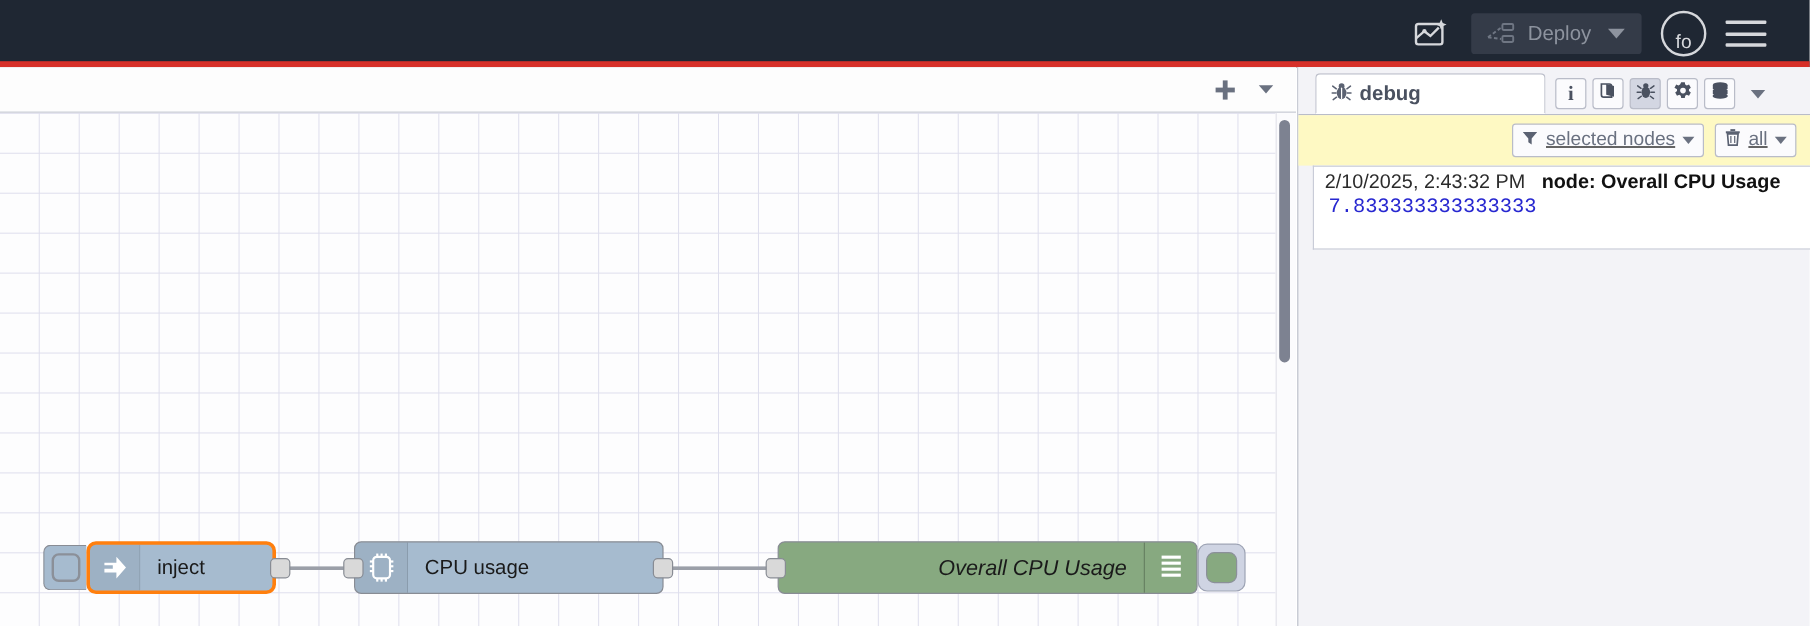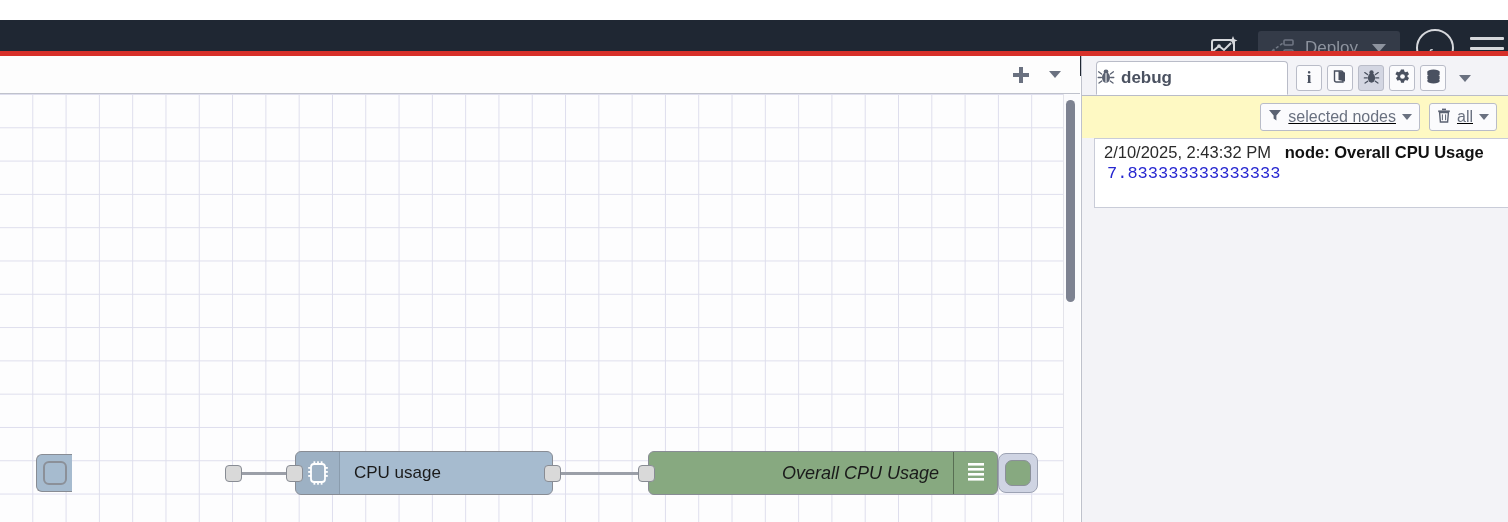--- a/index.html
+++ b/index.html
@@ -10,22 +10,21 @@
     font-family: "Liberation Sans", sans-serif;
     background: #fff;
   }
 
   
   #header {
     position: absolute; left: 0; top: 0;
     width: 1508px; height: 56px;
     background: #1f2733;
     display: flex; align-items: center; justify-content: flex-end;
-    padding-right: 4px;
-    margin-top: 20px;
+    padding-right: 36px;
   }
   #header-red-strip {
     position: absolute; left: 0; top: 51px;
     width: 1508px; height: 5px;
     background: #d73029;
   }
   .hdr-icon-btn {
     width: 40px; height: 40px;
     display: flex; align-items: center; justify-content: center;
     cursor: pointer;
@@ -226,21 +225,21 @@
     background: #f3f3f7;
   }
   #debug-tab {
     margin-left: 14px;
     width: 192px; height: 34px;
     background: #fff;
     border: 1px solid #b9bcc8;
     border-bottom: 1px solid #fff;
     border-radius: 4px 4px 0 0;
     display: flex; align-items: center;
-    padding-left: 0; gap: 6px;
+    padding-left: 12px; gap: 6px;
     cursor: pointer;
   }
   #debug-tab-label {
     font-size: 17px; font-weight: bold; color: #4a5160;
   }
   #sidebar-tab-icons {
     display: flex; align-items: center; gap: 5px;
     margin-left: 8px; padding-bottom: 4px;
   }
   .stab {
@@ -352,20 +351,28 @@
 
 <div id="canvas">
 
   <div class="wire" style="left:238px; top:378px; width:50px;"></div>
   <div class="wire" style="left:560px; top:378px; width:80px;"></div>
 
   <div id="inject-button">
     <div id="inject-button-inner"></div>
   </div>
 
+  <div class="node" id="node-inject">
+    <div class="node-icon-cell">
+      <svg width="26" height="26" viewBox="0 0 26 26">
+        <path d="M4 9 h10 V4 l8 9 l-8 9 v-5 H4 v-3 h7 v-3 H4 Z" fill="#ffffff"></path>
+      </svg>
+    </div>
+    <div class="node-label">inject</div>
+  </div>
   <div class="port" style="left:225px; top:371px;"></div>
 
   <div class="node" id="node-cpu">
     <div class="node-icon-cell">
       <svg width="28" height="28" viewBox="0 0 28 28">
         <rect x="7" y="5" width="14" height="18" rx="3" fill="none" stroke="#ffffff" stroke-width="1.8"></rect>
         <g fill="#ffffff">
           <rect x="4.2" y="8" width="3" height="1.8"></rect>
           <rect x="4.2" y="12" width="3" height="1.8"></rect>
           <rect x="4.2" y="16" width="3" height="1.8"></rect>

